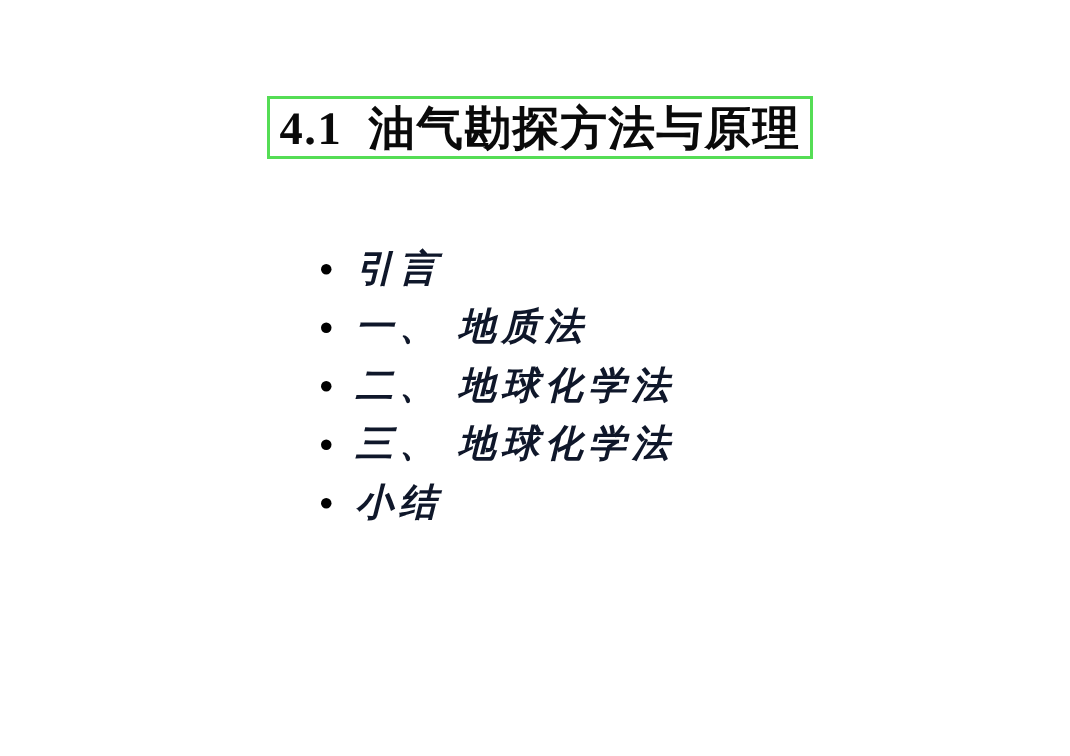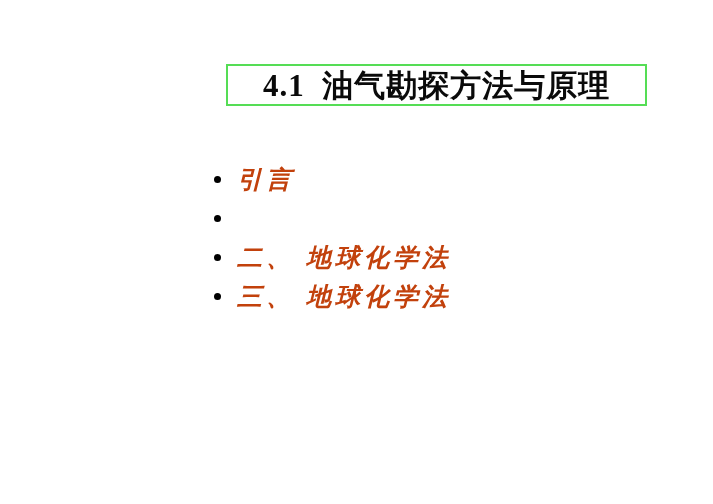--- a/index.html
+++ b/index.html
@@ -20,29 +20,28 @@
     height: 504px;
     background: #ffffff;
     overflow: hidden;
   }
 
   
   .title-box {
     position: absolute;
     left: 178px;
     top: 64px;
-    width: 421px;
+    width: 364px;
     height: 42px;
     box-sizing: border-box;
     border: 2px solid #55dd55;
     background: #ffffff;
     display: flex;
     align-items: center;
     justify-content: center;
-    margin-left: 48px;
   }
   .title-text {
     font-family: "Liberation Serif", "DejaVu Serif", serif;
     font-weight: bold;
     font-size: 31px;
     line-height: 1;
     color: #0a0a0a;
     letter-spacing: 1px;
     white-space: pre;
   }
@@ -62,27 +61,27 @@
   }
   .bullet-dot {
     width: 7px;
     height: 7px;
     border-radius: 50%;
     background: #000000;
     flex: 0 0 auto;
     margin-right: 16px;
   }
   .bullet-text {
-    font-family: Liberation Sans, sans-serif;
+    font-family: Liberation Serif, serif;
     font-style: italic;
     font-weight: bold;
     font-size: 25px;
     line-height: 1;
     letter-spacing: 4px;
-    color: #c2410c;
+    color: #0f172a;
     white-space: pre;
   }
 </style>
 </head>
 <body>
 
 <div class="slide">
 
   <div class="title-box">
     <span class="title-text">4.1  油气勘探方法与原理</span>
@@ -90,29 +89,34 @@
 
   <div class="bullet-list">
 
     <div class="bullet-item">
       <span class="bullet-dot"></span>
       <span class="bullet-text">引言</span>
     </div>
 
     <div class="bullet-item">
       <span class="bullet-dot"></span>
+      <span class="bullet-text">一、 地质法</span>
     </div>
 
     <div class="bullet-item">
       <span class="bullet-dot"></span>
       <span class="bullet-text">二、 地球化学法</span>
     </div>
 
     <div class="bullet-item">
       <span class="bullet-dot"></span>
       <span class="bullet-text">三、 地球化学法</span>
     </div>
 
 
+    <div class="bullet-item">
+      <span class="bullet-dot"></span>
+      <span class="bullet-text">小结</span>
+    </div>
 
   </div>
 
 </div>
 
 </body></html>

